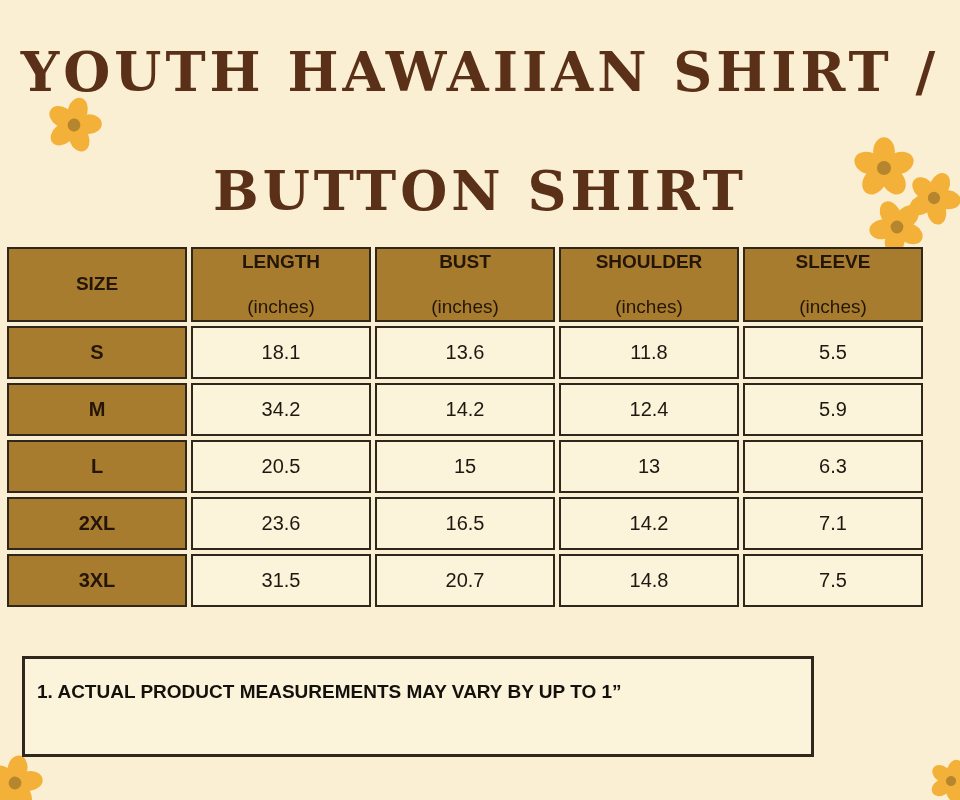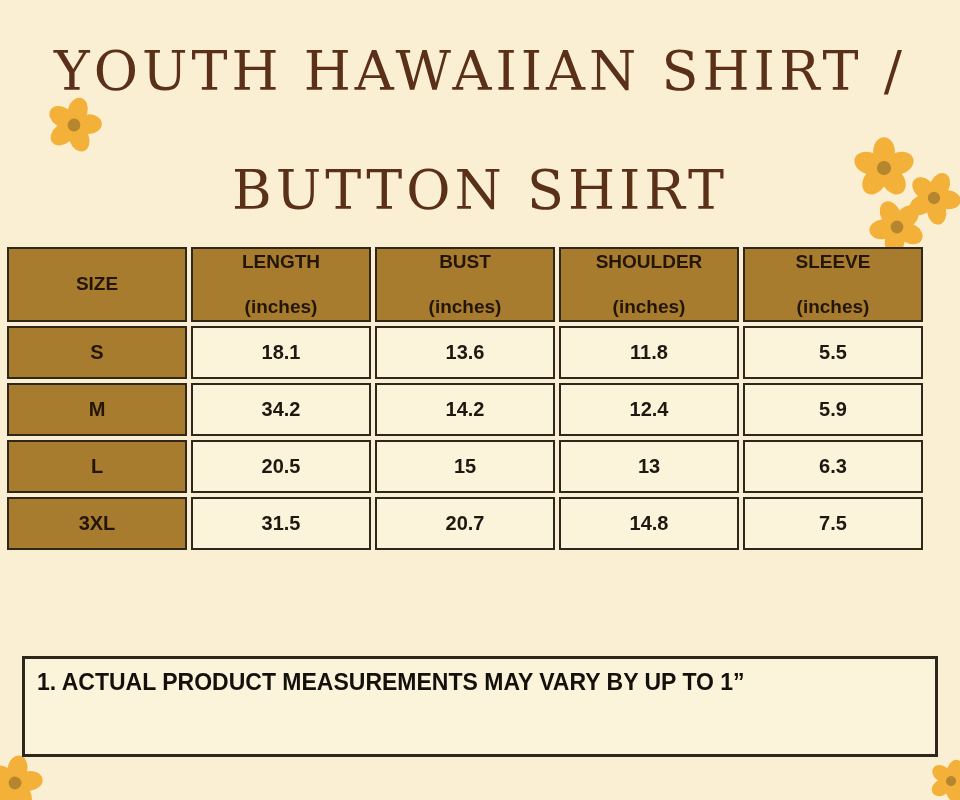--- a/index.html
+++ b/index.html
@@ -10,21 +10,21 @@
     background: #FAEFD2;
     overflow: hidden;
     font-family: "Liberation Sans", sans-serif;
   }
   .title {
     position: absolute;
     left: 0; right: 0;
     text-align: center;
     white-space: nowrap;
     font-family: "DejaVu Serif", serif;
-    font-weight: normal;
+    font-weight: bold;
     color: #5B3018;
     font-size: 54px;
     letter-spacing: 4px;
   }
   .title-line1 { top: 40px; }
   .title-line2 { top: 142px; margin-top: 17px; }
 
   .flower { position: absolute; }
 
   table.size-table {
@@ -41,47 +41,47 @@
     vertical-align: middle;
   }
   .size-table thead th {
     background: #A87C2E;
     height: 66px;
     color: #241607;
     font-weight: bold;
     font-size: 19px;
     line-height: 1.3;
   }
-  .size-table thead .sub { display: block; font-weight: bold; margin-top: 20px; }
+  .size-table thead .sub { display: block; font-weight: normal; margin-top: 20px; }
   .size-table thead .sub:empty { display: none; }
   .size-table tbody th {
     background: #A87C2E;
     color: #241607;
     font-weight: bold;
     font-size: 20px;
     height: 47px;
   }
   .size-table tbody td {
     background: #FCF3DB;
     color: #1E1811;
-    font-weight: 700;
+    font-weight: 400;
     font-size: 20px;
     height: 47px;
   }
   .notes {
     position: absolute;
     left: 22px; top: 656px;
-    width: 916px; height: 101px;
+    width: 792px; height: 101px;
     box-sizing: border-box;
     background: #FCF3DB;
     border: 3px solid #2F271C;
-    padding: 8px 12px;
+    padding: 20px 12px;
     color: #14100C;
     font-weight: bold;
-    font-size: 23px;
+    font-size: 19px;
     line-height: 1.35;
   }
   .hidden-defs { position:absolute; width:0; height:0; overflow:hidden; }
 </style>
 </head>
 <body>
 
 <div class="page">
 
   <svg class="hidden-defs" aria-hidden="true">
@@ -147,20 +147,27 @@
         <td>5.9</td>
       </tr>
       <tr>
         <th>L</th>
         <td>20.5</td>
         <td>15</td>
         <td>13</td>
         <td>6.3</td>
       </tr>
       <tr>
+        <th>2XL</th>
+        <td>23.6</td>
+        <td>16.5</td>
+        <td>14.2</td>
+        <td>7.1</td>
+      </tr>
+      <tr>
         <th>3XL</th>
         <td>31.5</td>
         <td>20.7</td>
         <td>14.8</td>
         <td>7.5</td>
       </tr>
     </tbody>
   </table>
 
   <div class="notes">

